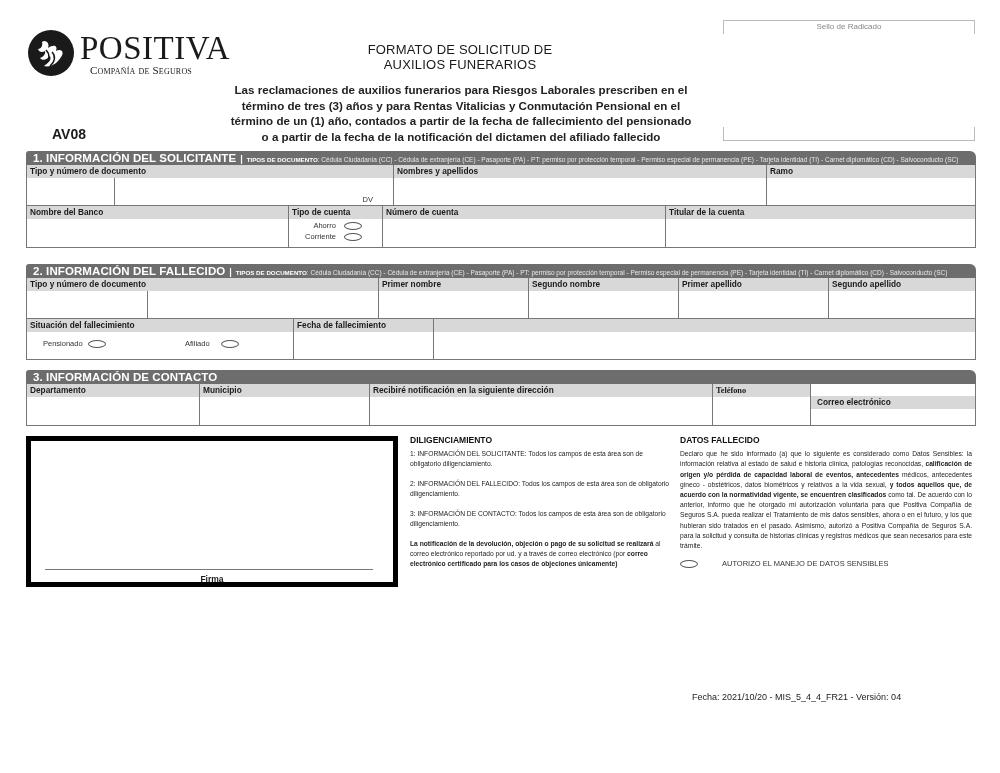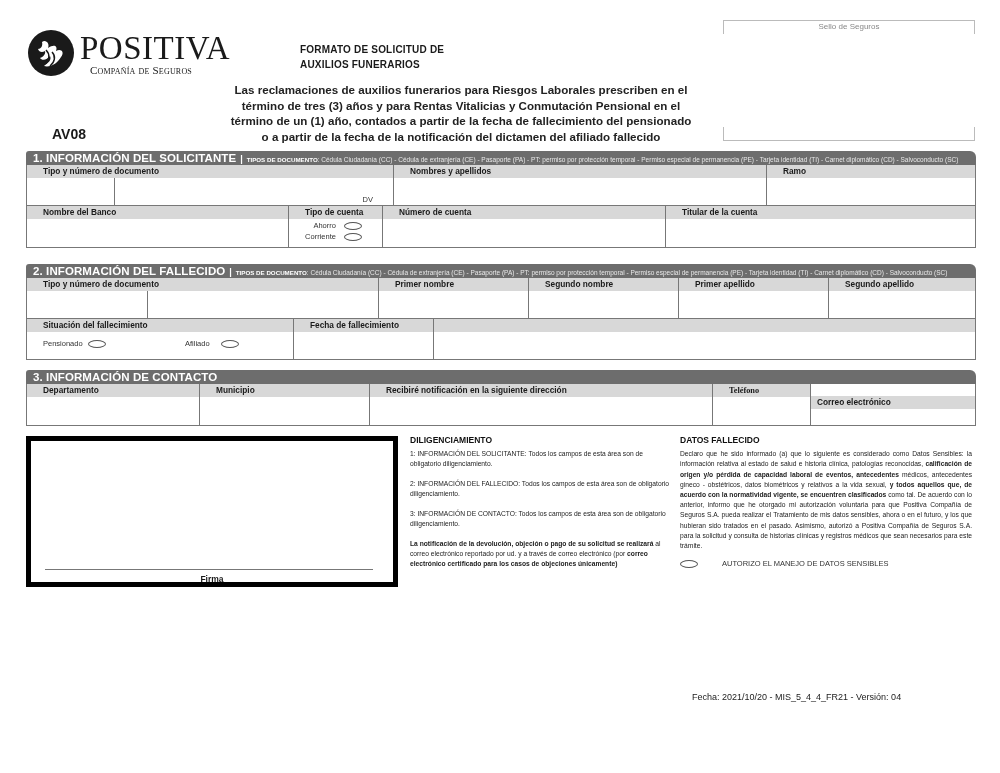--- a/index.html
+++ b/index.html
@@ -8,41 +8,41 @@
 
   
   .logo { left: 28px; top: 30px; width: 200px; height: 50px; text-align: right; }
   .logo-circle { position: absolute; left: 0; top: 0; width: 46px; height: 46px; border-radius: 50%; background: #1a1a1a; overflow: hidden; }
   .logo-circle svg { width: 46px; height: 46px; }
   .logo-word { position: absolute; left: 52px; top: 2px; font-family: "Liberation Serif", serif; font-size: 33px; letter-spacing: 0.5px; color: #1a1a1a; line-height: 32px; }
   .logo-sub { position: absolute; left: 62px; top: 34px; font-family: "Liberation Serif", serif; font-size: 11px; color: #1a1a1a; font-variant: small-caps; letter-spacing: 0.2px; }
 
   .form-code { left: 52px; top: 126px; font-weight: bold; font-size: 14px; }
 
-  .title { left: 300px; top: 42px; width: 320px; text-align: left; font-weight: bold; font-size: 10px; line-height: 15px; letter-spacing: 0.2px; }
+  .title { left: 300px; top: 42px; width: 320px; text-align: center; font-weight: normal; font-size: 13px; line-height: 15px; letter-spacing: 0.2px; }
   .subtitle { left: 226px; top: 82px; width: 470px; text-align: center; font-weight: bold; font-size: 11.6px; line-height: 15.5px; color: #222; }
 
   
   .stamp { left: 723px; top: 20px; width: 252px; height: 121px; }
   .stamp .top-line { position: absolute; left: 0; top: 0; width: 100%; height: 1px; background: #bbb; }
   .stamp .bot-line { position: absolute; left: 0; bottom: 0; width: 100%; height: 1px; background: #bbb; }
   .stamp .tick { position: absolute; width: 1px; height: 14px; background: #bbb; }
   .stamp-label { position: absolute; top: 2px; width: 100%; text-align: center; font-size: 8px; color: #888; }
 
   
   .section { left: 26px; width: 950px; }
   .sec-head { height: 14px; background: #6d6d6d; color: #fff; border-radius: 3px 6px 0 0; font-size: 7px; line-height: 14px; padding-left: 7px; white-space: nowrap; overflow: hidden; }
   .sec-head .sec-title { font-size: 11.5px; font-weight: bold; letter-spacing: 0.1px; }
   .sec-head .sep { font-size: 9px; font-weight: bold; margin: 0 2px; }
   .sec-head .sec-label { font-weight: bold; font-size: 6.2px; }
   .sec-head .sec-desc { font-size: 6.5px; color: #e8e8e8; }
   .grid { position: relative; border: 1px solid #777; border-top: none; background: #fff; }
   .cell { position: absolute; border-right: 1px solid #777; border-bottom: 1px solid #777; }
   .cell.last { border-right: none; }
-  .lbl { height: 13px; background: #d8d8d8; font-size: 8.3px; font-weight: bold; line-height: 13px; padding-left: 16px; white-space: nowrap; overflow: hidden; color: #1a1a1a; }
+  .lbl { height: 13px; background: #d8d8d8; font-size: 8.3px; font-weight: bold; line-height: 13px; padding-left: 3px; white-space: nowrap; overflow: hidden; color: #1a1a1a; }
   .fld { position: absolute; left: 0; right: 0; bottom: 0; }
   .small-txt { font-size: 7.5px; color: #333; }
   .oval { display: inline-block; width: 18px; height: 8px; border: 1px solid #555; border-radius: 50%; vertical-align: middle; }
 
   
   .sign { left: 26px; top: 436px; width: 372px; height: 151px; border: 5px solid #000000; }
   .sign-line { position: absolute; left: 14px; right: 20px; top: 128px; height: 1px; background: #777; }
   .sign-label { position: absolute; left: 0; right: 0; top: 133px; text-align: center; font-size: 8.5px; font-weight: bold; }
 
   
@@ -80,21 +80,21 @@
 </div>
 <div class="abs subtitle">Las reclamaciones de auxilios funerarios para Riesgos Laborales prescriben en el término de tres (3) años y para Rentas Vitalicias y Conmutación Pensional en el término de un (1) año, contados a partir de la fecha de fallecimiento del pensionado o a partir de la fecha de la notificación del dictamen del afiliado fallecido</div>
 
 <div class="abs stamp">
   <div class="top-line"></div>
   <div class="tick" style="left:0;top:0;"></div>
   <div class="tick" style="right:0;top:0;"></div>
   <div class="bot-line"></div>
   <div class="tick" style="left:0;bottom:0;"></div>
   <div class="tick" style="right:0;bottom:0;"></div>
-  <div class="stamp-label">Sello de Seguros</div>
+  <div class="stamp-label">Sello de Radicado</div>
 </div>
 
 <div class="abs section" style="top:151px;">
   <div class="sec-head">
     <span class="sec-title">1. INFORMACIÓN DEL SOLICITANTE</span>
     <span class="sep">|</span>
     <span class="sec-label">TIPOS DE DOCUMENTO</span><span class="sec-desc">: Cédula Ciudadanía (CC) - Cédula de extranjería (CE) - Pasaporte (PA) - PT: permiso por protección temporal - Permiso especial de permanencia (PE) - Tarjeta identidad (TI) - Carnet diplomático (CD) - Salvoconducto (SC)</span>
   </div>
   <div class="grid" style="height:83px;">
 

